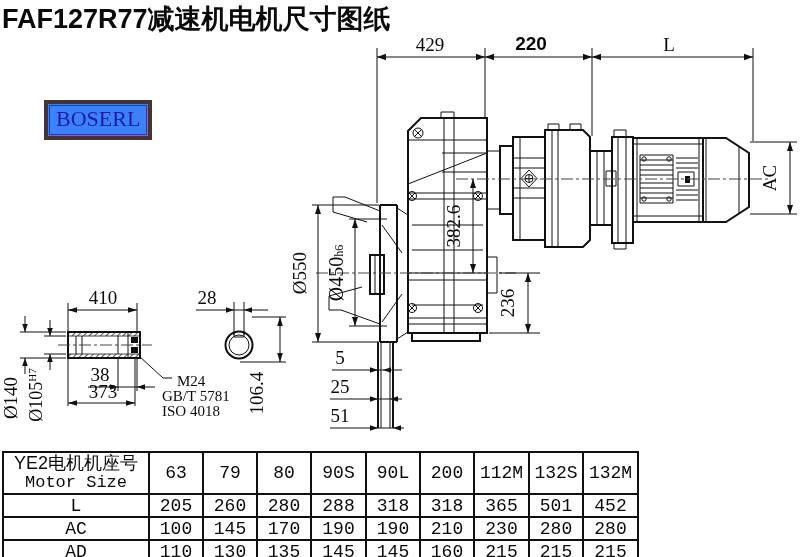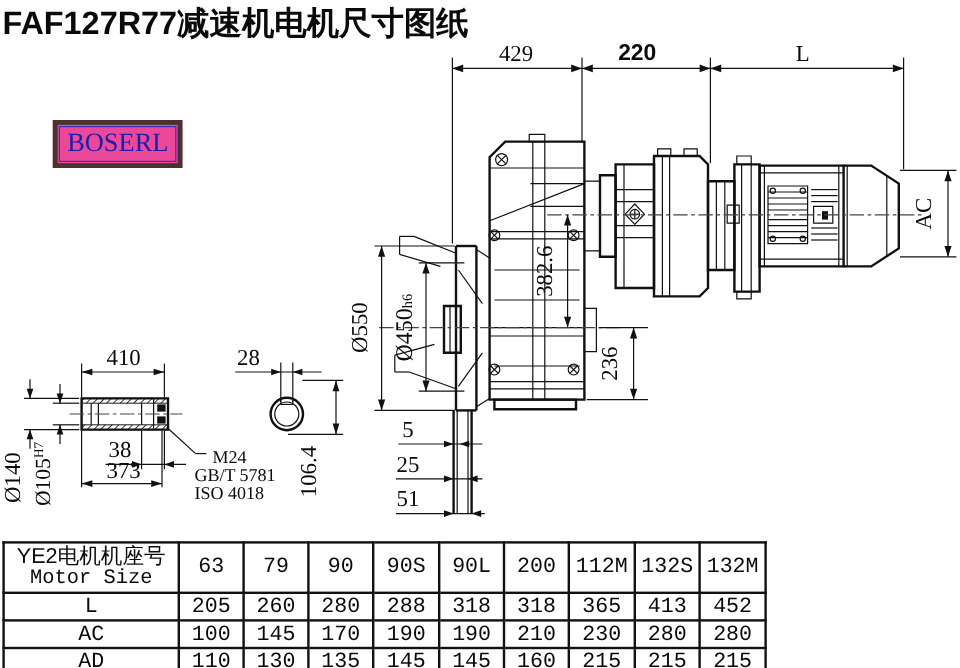--- a/index.html
+++ b/index.html
@@ -1,20 +1,20 @@
 <!DOCTYPE html>
 <html><head>
 <meta charset="utf-8">
 <style>
   html,body{margin:0;padding:0;background:#fff;}
   #stage{position:relative;width:800px;height:557px;background:#ffffff;overflow:hidden;
          font-family:"Liberation Sans",sans-serif;}
   #title{position:absolute;left:2px;top:1px;font-size:27px;font-weight:bold;color:#0a0a0a;
          letter-spacing:0px;white-space:nowrap;}
-  #logo{position:absolute;left:44px;top:100px;border:4px solid #4a332e;background:#ec4899;padding:1px;}
+  #logo{position:absolute;left:44px;top:100px;border:4px solid #4a332e;background:#3b82f6;padding:1px;}
   #logo .inner{border:1px solid #3333bb;padding:0px 6px 2px 6px;font-family:"Liberation Serif",serif;
          font-size:22px;color:#1c1cae;font-weight:500;letter-spacing:0px;}
   svg{position:absolute;left:0;top:0;}
   svg *{vector-effect:non-scaling-stroke;}
   .s2{stroke:#111;stroke-width:2;fill:none;}
   .s1{stroke:#111;stroke-width:1;fill:none;}
   .dim{stroke:#111;stroke-width:1;fill:none;}
   .arrow{fill:#111;stroke:none;}
   .blk{fill:#111;stroke:none;}
   .cl{stroke:#444;stroke-width:1;fill:none;stroke-dasharray:12 3 3 3;}
@@ -349,38 +349,38 @@
         <col style="width:55px">
     </colgroup>
     <tbody>
         <tr class="hrow">
       <td class="hdr">
         <div class="cn">YE2电机机座号</div>
         <div>Motor Size</div>
       </td>
       <td>63</td>
       <td>79</td>
-      <td>90</td>
+      <td>80</td>
       <td>90S</td>
       <td>90L</td>
       <td>200</td>
       <td>112M</td>
       <td>132S</td>
       <td>132M</td>
     </tr>
     <tr class="drow">
       <td>L</td>
       <td>205</td>
       <td>260</td>
       <td>280</td>
       <td>288</td>
       <td>318</td>
       <td>318</td>
       <td>365</td>
-      <td>413</td>
+      <td>501</td>
       <td>452</td>
     </tr>
     <tr class="drow">
       <td>AC</td>
       <td>100</td>
       <td>145</td>
       <td>170</td>
       <td>190</td>
       <td>190</td>
       <td>210</td>

